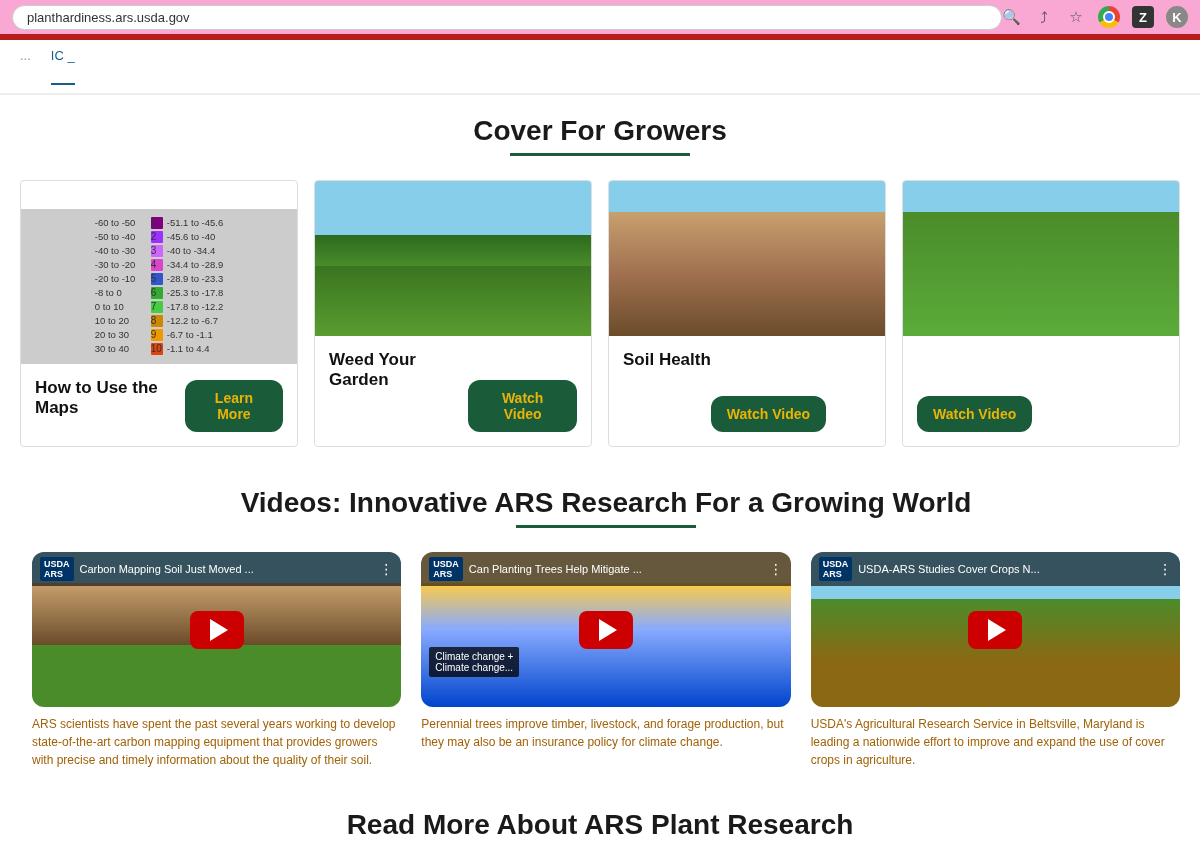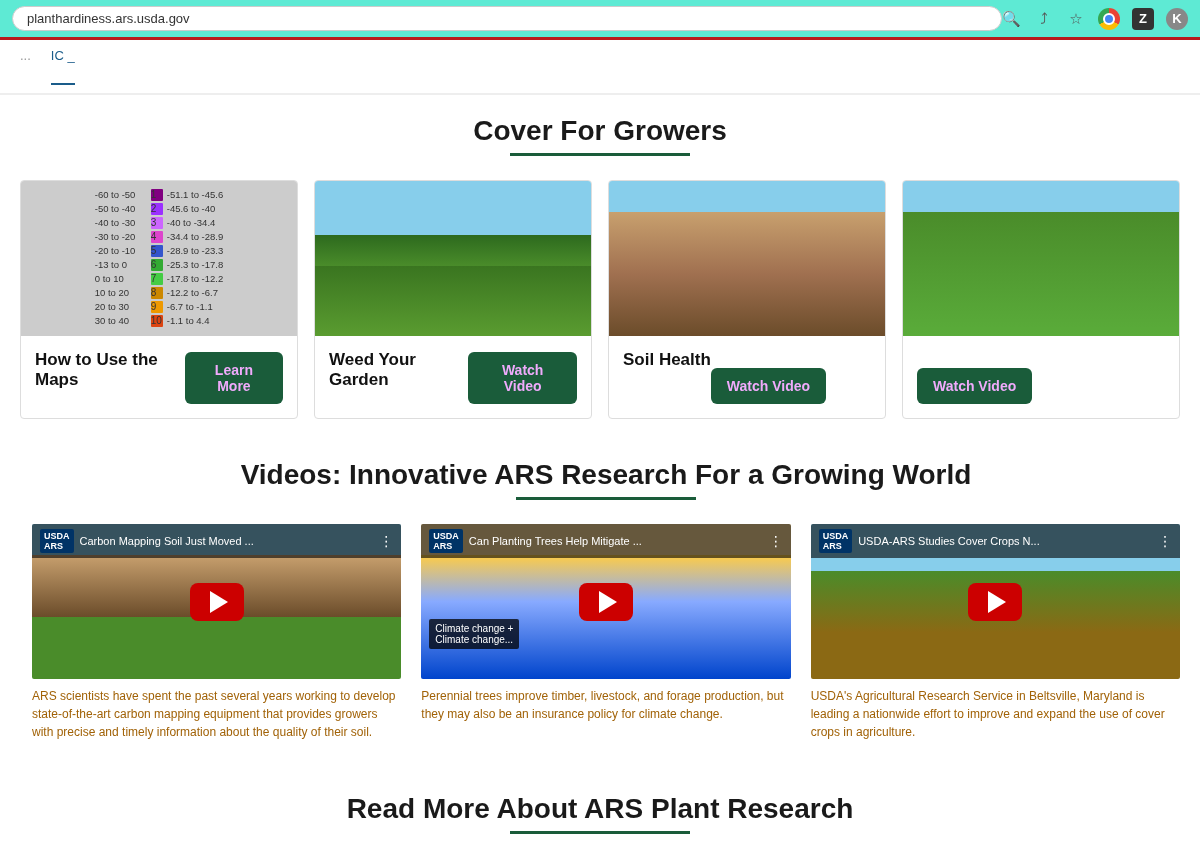--- a/index.html
+++ b/index.html
@@ -1,21 +1,21 @@
 <!DOCTYPE html>
 <html><head>
   <meta charset="utf-8">
   <style>
     * { box-sizing: border-box; margin: 0; padding: 0; }
     body { font-family: Arial, sans-serif; background: #fff; color: #222; }
 
     
     .browser-bar {
-      background: #5eead4;
-      border-bottom: 3px solid #b91c1c;
+      background: #f9a8d4;
+      border-bottom: 6px solid #b91c1c;
       display: flex;
       align-items: center;
       padding: 6px 12px;
       height: 40px;
       gap: 0;
     }
     .browser-url {
       flex: 1;
       background: #fff;
       border: 1px solid #ccc;
@@ -140,36 +140,37 @@
       flex-direction: row;
     }
     .tip-card-title {
       font-size: 17px;
       font-weight: bold;
       color: #111;
       margin-bottom: 14px;
     }
     .tip-card-btn {
       background: #1a5c3a;
-      color: #f0abfc;
+      color: #eab308;
       border: none;
       padding: 10px 16px;
       font-size: 14px;
       cursor: pointer;
-      border-radius: 6px;
+      border-radius: 12px;
       text-align: center;
       font-weight: 600;
       margin-top: auto;
     }
 
     
     .map-legend {
       padding: 10px;
       font-size: 10px;
       color: #333;
+      margin-top: 28px;
     }
     .legend-row {
       display: flex;
       align-items: center;
       margin-bottom: 2px;
       gap: 4px;
     }
     .legend-swatch {
       width: 12px;
       height: 12px;
@@ -187,36 +188,36 @@
       background: linear-gradient(180deg, #87CEEB 20%, #c8a06e 20%, #a07050 60%, #6b4c2a 100%);
       width: 100%; height: 100%;
     }
     .img-gardening {
       background: linear-gradient(180deg, #87CEEB 0%, #87CEEB 20%, #4a8c2a 20%, #5aac3a 100%);
       width: 100%; height: 100%;
     }
 
     
     .videos-section {
-      margin-bottom: 52px;
+      margin-bottom: 40px;
       padding-left: 12px;
     }
     .videos-grid {
       display: grid;
       grid-template-columns: repeat(3, 1fr);
       gap: 20px;
       margin-top: 20px;
     }
     .video-card {}
     .video-thumb {
       position: relative;
       width: 100%;
       height: 155px;
       background: #333;
-      border-radius: 2px;
+      border-radius: 12px;
       overflow: hidden;
       cursor: pointer;
     }
     .video-play-btn {
       position: absolute;
       top: 50%; left: 50%;
       transform: translate(-50%, -50%);
       width: 54px; height: 38px;
       background: #cc0000;
       border-radius: 8px;
@@ -342,21 +343,21 @@
       <span class="legend-label" style="min-width:52px">-30 to -20</span>
       <div class="legend-swatch" style="background:#dd44cc">4</div>
       <span class="legend-label">-34.4 to -28.9</span>
     </div>
               <div class="legend-row">
       <span class="legend-label" style="min-width:52px">-20 to -10</span>
       <div class="legend-swatch" style="background:#3355cc">5</div>
       <span class="legend-label">-28.9 to -23.3</span>
     </div>
               <div class="legend-row">
-      <span class="legend-label" style="min-width:52px">-13 to 0</span>
+      <span class="legend-label" style="min-width:52px">-8 to 0</span>
       <div class="legend-swatch" style="background:#33aa33">6</div>
       <span class="legend-label">-25.3 to -17.8</span>
     </div>
               <div class="legend-row">
       <span class="legend-label" style="min-width:52px">0 to 10</span>
       <div class="legend-swatch" style="background:#44cc44">7</div>
       <span class="legend-label">-17.8 to -12.2</span>
     </div>
               <div class="legend-row">
       <span class="legend-label" style="min-width:52px">10 to 20</span>

